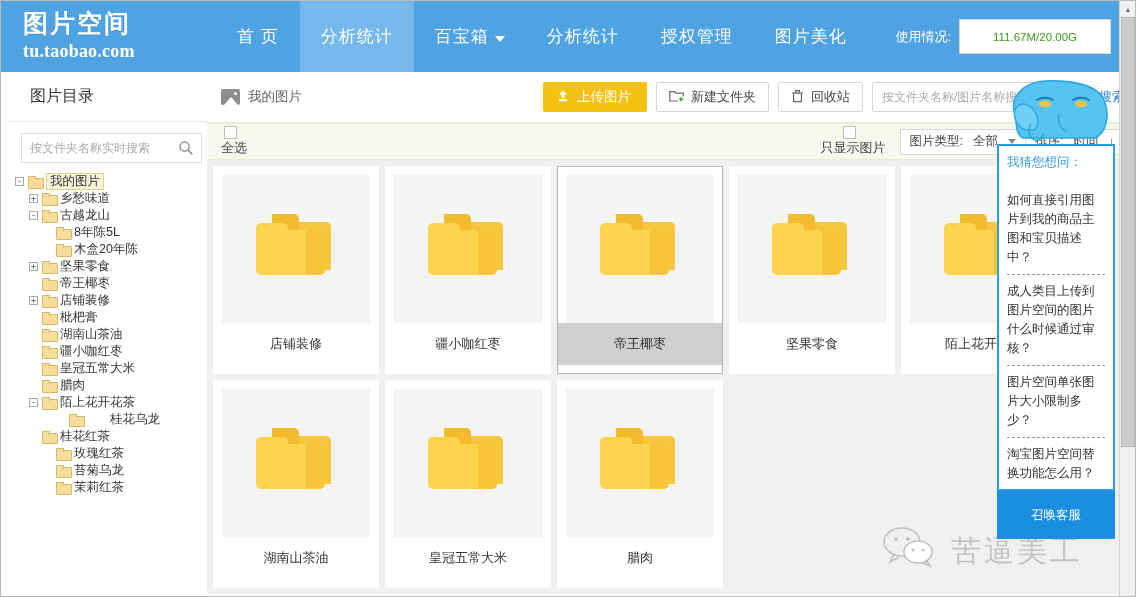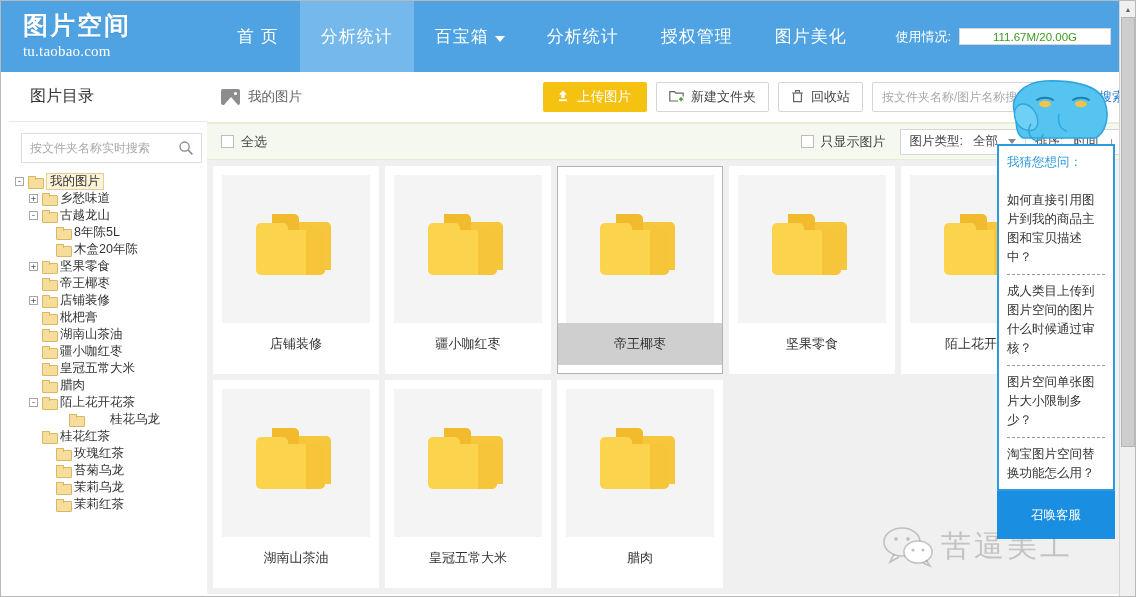--- a/index.html
+++ b/index.html
@@ -37,22 +37,22 @@
     font-family: "DejaVu Sans", sans-serif;
     color: #ffffff;
     font-size: 25px;
     font-weight: bold;
     letter-spacing: 2px;
     line-height: 1.05;
     text-shadow: 0 1px 0 rgba(0,0,0,.10);
   }
   .logo-sub {
     color: #ffffff;
-    font-size: 15px;
-    font-weight: normal;
+    font-size: 18px;
+    font-weight: bold;
     font-family: "Liberation Serif", serif;
     letter-spacing: .2px;
     margin-top: 3px;
   }
   .nav {
     display: flex; align-items: stretch;
     height: 71px;
   }
   .nav-item {
     display: flex; align-items: center; justify-content: center;
@@ -79,21 +79,21 @@
   .usage {
     margin-left: auto;
     display: flex; align-items: center;
     padding-right: 24px;
     gap: 8px;
   }
   .usage-label {
     color: #ffffff; font-size: 13px;
   }
   .usage-bar {
-    width: 152px; height: 17px;
+    width: 152px; height: 35px;
     background: #ffffff;
     border: 1px solid #d7d7d7;
     display: flex; align-items: center; justify-content: center;
   }
   .usage-val {
     color: #3c9b22;
     font-size: 11.5px;
     font-family: "Liberation Sans", sans-serif;
   }
 
@@ -270,21 +270,21 @@
     font-size: 13px; color: #444444;
   }
   .cbx {
     width: 13px; height: 13px;
     border: 1px solid #bdbdbd;
     background: #ffffff;
     display: inline-block;
     margin-right: 7px;
     flex: 0 0 auto;
   }
-  .chk-group { display: flex; align-items: center; cursor: pointer; }
+  .chk-group { display: flex; align-items: center; cursor: pointer; flex-direction: column; }
   .fb-right { margin-left: auto; display: flex; align-items: center; gap: 14px; }
   .sel-wrap {
     display: flex; align-items: center;
     border: 1px solid #d6d6d6;
     background: #ffffff;
     height: 26px;
   }
   .sel-part {
     display: flex; align-items: center; gap: 10px;
     padding: 0 9px; height: 100%;
@@ -385,21 +385,21 @@
     height: 48px;
     display: flex; align-items: center; justify-content: center;
     cursor: pointer;
     width: 118px;
   }
 
   
   .watermark {
     position: absolute;
     left: 880px; top: 525px;
-    display: flex; align-items: flex-start; gap: 4px;
+    display: flex; align-items: flex-end; gap: 14px;
     z-index: 30;
     pointer-events: none;
   }
   .wm-text {
     font-size: 30px;
     color: rgba(120,120,120,.38);
     font-family: "Liberation Serif", serif;
     letter-spacing: 3px;
     white-space: nowrap;
   }
@@ -566,25 +566,20 @@
         </div>
         <div class="tnode" style="padding-left: 34px;">
           <span class="toggle blank"></span>
           <span class="fico"></span>
           <span class="tlabel">玫瑰红茶</span>
         </div>
         <div class="tnode" style="padding-left: 34px;">
           <span class="toggle blank"></span>
           <span class="fico"></span>
           <span class="tlabel">苔菊乌龙</span>
-        </div>
-        <div class="tnode" style="padding-left: 34px;">
-          <span class="toggle blank"></span>
-          <span class="fico"></span>
-          <span class="tlabel">茉莉乌龙</span>
         </div>
         <div class="tnode" style="padding-left: 34px;">
           <span class="toggle blank"></span>
           <span class="fico"></span>
           <span class="tlabel">茉莉红茶</span>
         </div>
       </div>
   </div>
 
   <div class="main">

